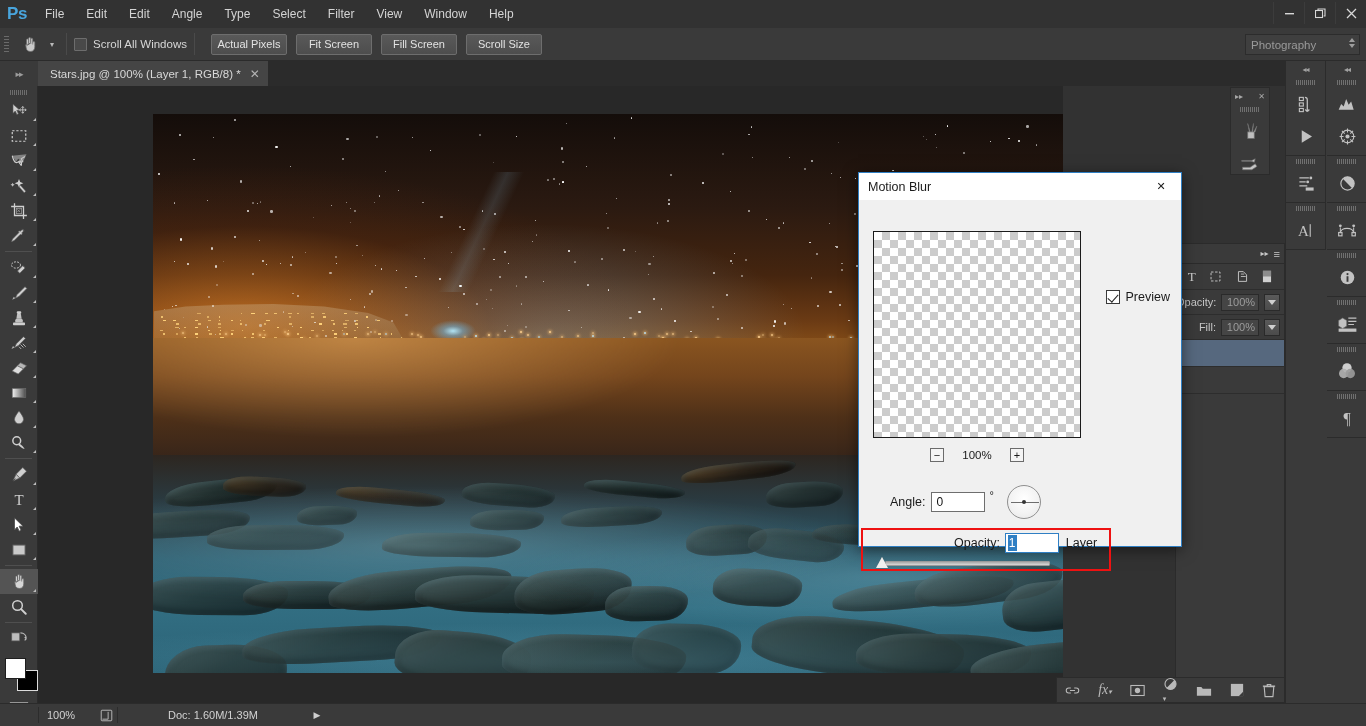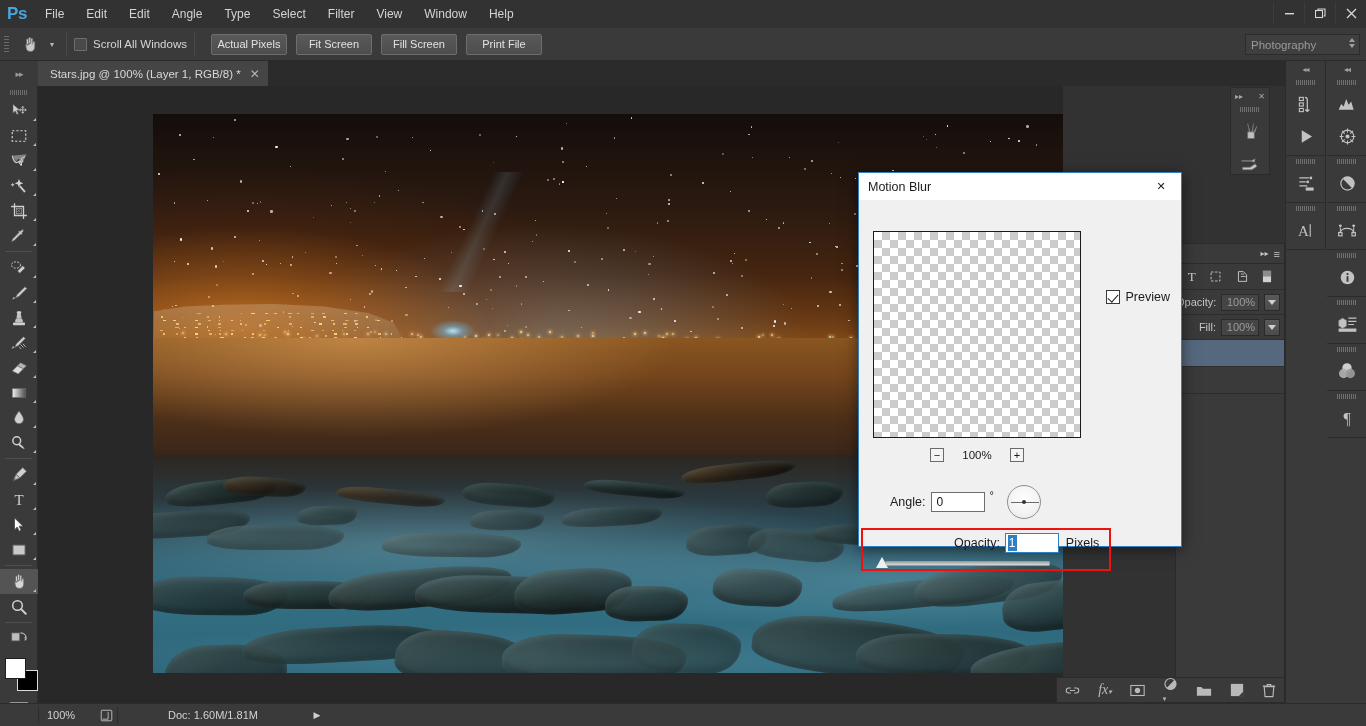--- a/index.html
+++ b/index.html
@@ -499,21 +499,21 @@
     <div class="tool-dropdown-arrow">▾</div>
     <div class="vsep"></div>
     <div class="chk-wrap">
       <div class="chkbox"></div>
       <span class="opt-label">Scroll All Windows</span>
     </div>
     <div class="vsep"></div>
     <div class="opt-btn">Actual Pixels</div>
     <div class="opt-btn">Fit Screen</div>
     <div class="opt-btn">Fill Screen</div>
-    <div class="opt-btn">Print File</div>
+    <div class="opt-btn">Scroll Size</div>
 
     <div class="workspace-select">
       <span>Photography</span>
       <div class="ws-arrows">
           <i class="up"></i>
           <i class="dn"></i>
         </div>
     </div>
   </div>
 
@@ -1547,21 +1547,21 @@
     <div style="width:38px;"></div>
     <div class="status-divider"></div>
     <div class="status-zoom">100%</div>
     <div class="status-icon">
       <svg class="icn" width="13" height="13" viewBox="0 0 16 16">
         <rect x="1.5" y="1.5" width="13" height="13" rx="1" fill="none" stroke="#b6b6b6" stroke-width="1.2"></rect>
         <path d="M10 3.5v9h-7" fill="none" stroke="#b6b6b6" stroke-width="1.2"></path>
       </svg>
     </div>
     <div class="status-divider"></div>
-    <div class="status-doc">Doc: 1.60M/1.81M</div>
+    <div class="status-doc">Doc: 1.60M/1.39M</div>
     <div class="status-arrow">▶</div>
   </div>
 
   <div class="dialog">
     <div class="dlg-titlebar">
       <span class="dlg-title">Motion Blur</span>
       <span class="dlg-close">✕</span>
     </div>
     <div class="dlg-body">
 
@@ -1587,21 +1587,21 @@
       <div class="preview-chk-row">
         <span class="pv-box"></span>
         <span class="pv-label">Preview</span>
       </div>
 
       <div class="distance-row">
         <span class="dist-label">Opacity:</span>
         <span class="dist-input">
           <span class="dist-value">1</span>
         </span>
-        <span class="dist-unit">Pixels</span>
+        <span class="dist-unit">Layer</span>
       </div>
 
       <div class="slider-row">
         <span class="slider-track"></span>
         <span class="slider-thumb"></span>
       </div>
 
       <div class="highlight-box"></div>
     </div>
   </div>

